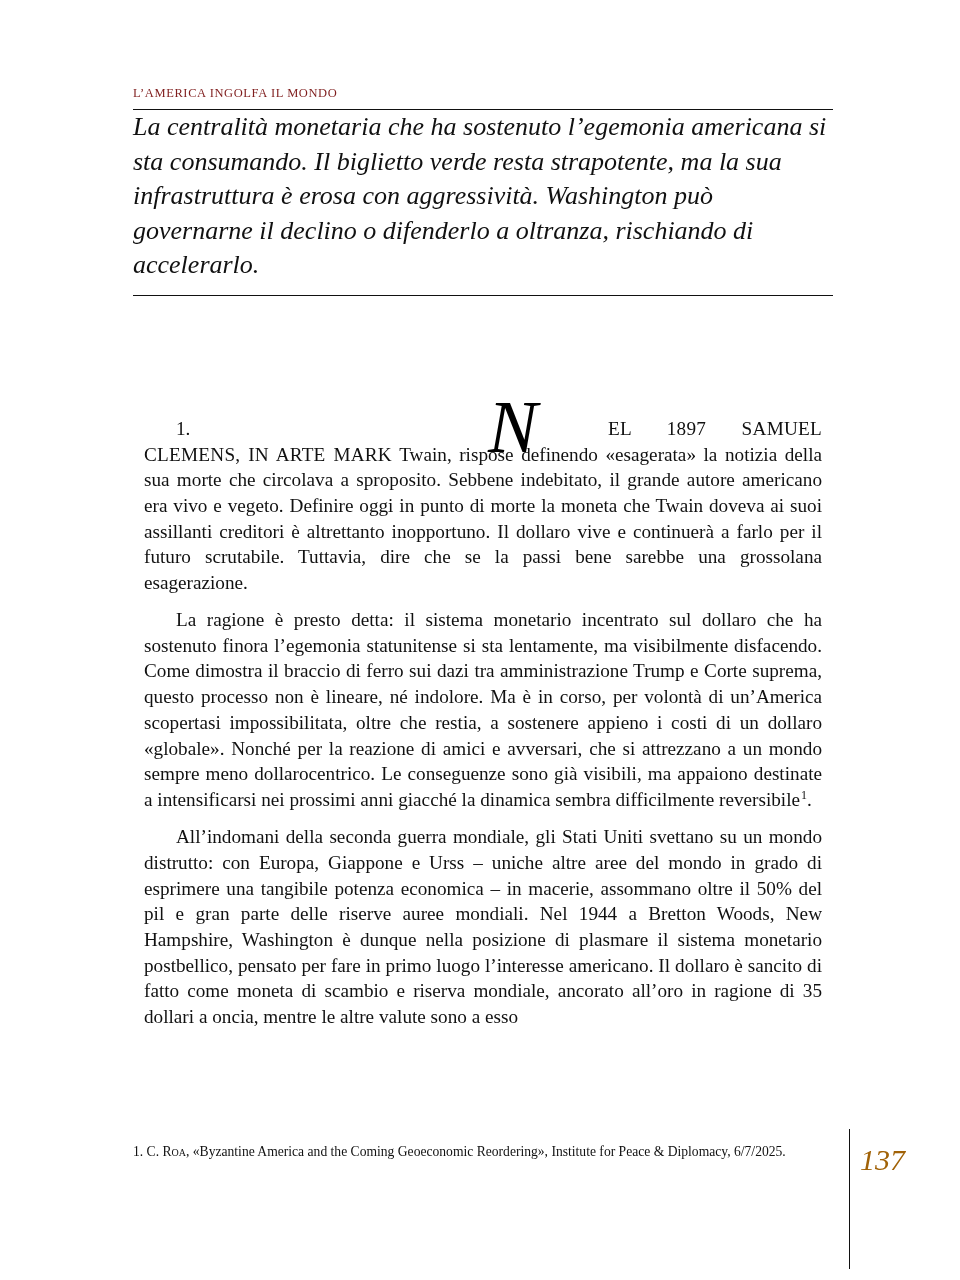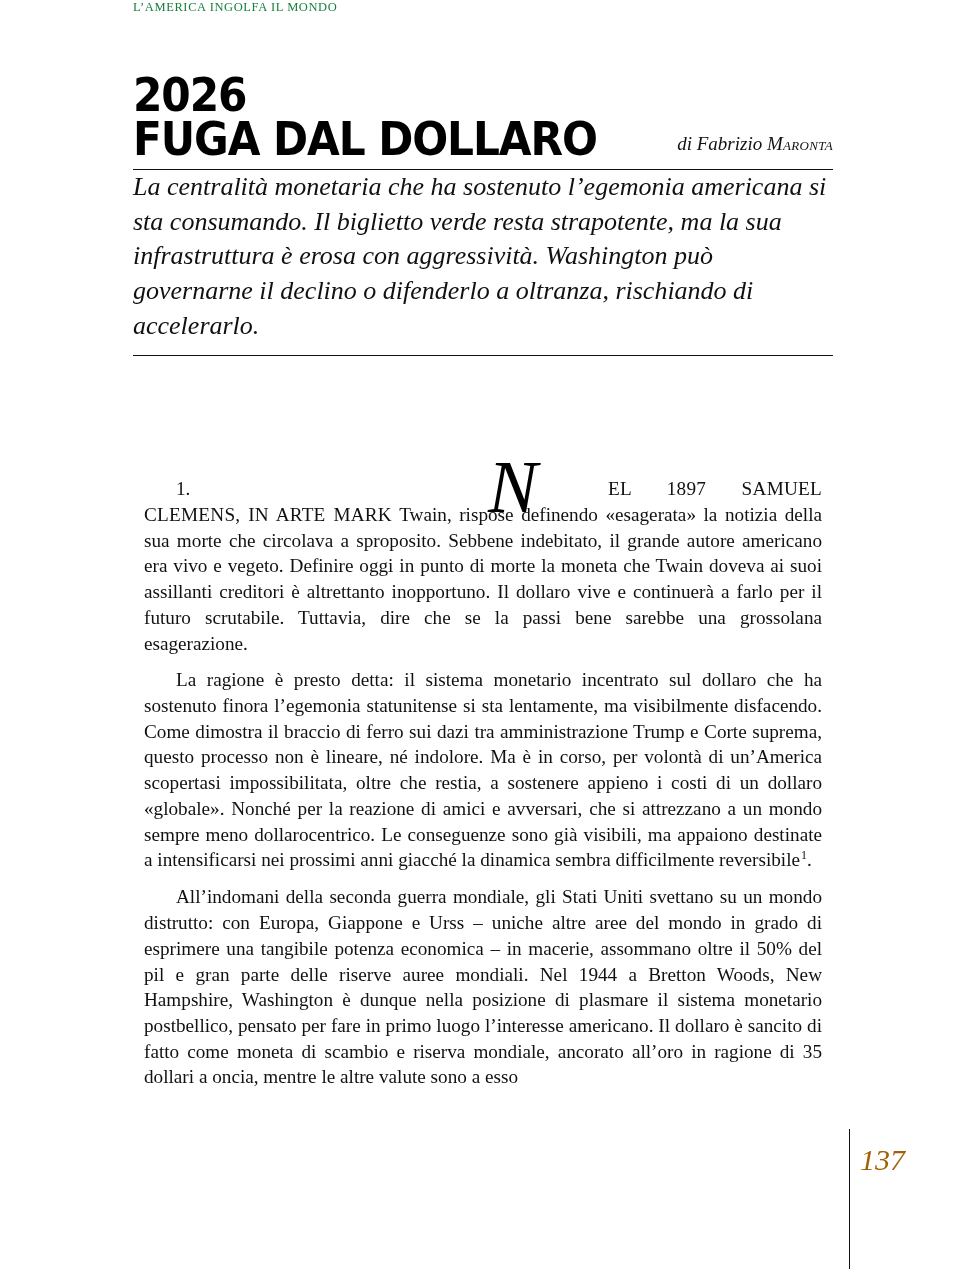--- a/index.html
+++ b/index.html
@@ -22,24 +22,25 @@
   }
   .content {
     position: absolute;
     left: 133px;
     top: 0;
     width: 700px;
   }
 
   
   .running-head {
+    margin-top: 86px;
     font-family: "Liberation Serif", serif;
     font-size: 12.5px;
     letter-spacing: 0.6px;
-    color: #15803d;
+    color: #7f1d1d;
     text-transform: uppercase;
     font-variant: small-caps;
   }
 
   
   .title-block {
     margin-top: 58px;
     position: relative;
   }
   .title-line {
@@ -167,25 +168,20 @@
   }
 </style>
 </head>
 <body>
 
 <div class="page">
   <div class="content">
 
     <div class="running-head">L’AMERICA INGOLFA IL MONDO</div>
 
-    <div class="title-block">
-      <div class="title-line">2026</div>
-      <div class="title-line">FUGA DAL DOLLARO</div>
-      <div class="byline"><span>di </span><span>Fabrizio </span><span class="surname">Maronta</span></div>
-    </div>
 
     <div class="rule"></div>
 
     <div class="standfirst">La centralità monetaria che ha sostenuto l’egemonia americana si sta consumando. Il biglietto verde resta strapotente, ma la sua infrastruttura è erosa con aggressività. Washington può governarne il declino o difenderlo a oltranza, rischiando di accelerarlo.</div>
 
     <div class="rule-bottom"></div>
 
     <div class="body">
 
       <div class="first-par">
@@ -193,16 +189,20 @@
         <p><span class="section-num">1.</span><span class="firstline-pad"></span><span class="smallcaps">EL 1897 SAMUEL CLEMENS, IN ARTE MARK</span> <span>Twain, rispose definendo «esagerata» la notizia della sua morte che circolava a sproposito. Sebbene indebitato, il grande autore americano era vivo e vegeto. Definire oggi in punto di morte la moneta che Twain doveva ai suoi assillanti creditori è altrettanto inopportuno. Il dollaro vive e continuerà a farlo per il futuro scrutabile. Tuttavia, dire che se la passi bene sarebbe una grossolana esagerazione.</span></p>
       </div>
 
       <p><span>La ragione è presto detta: il sistema monetario incentrato sul dollaro che ha sostenuto finora l’egemonia statunitense si sta lentamente, ma visibilmente disfacendo. Come dimostra il braccio di ferro sui dazi tra amministrazione Trump e Corte suprema, questo processo non è lineare, né indolore. Ma è in corso, per volontà di un’America scopertasi impossibilitata, oltre che restia, a sostenere appieno i costi di un dollaro «globale». Nonché per la reazione di amici e avversari, che si attrezzano a un mondo sempre meno dollarocentrico. Le conseguenze sono già visibili, ma appaiono destinate a intensificarsi nei prossimi anni giacché la dinamica sembra difficilmente reversibile</span><span class="fn-ref">1</span><span>.</span></p>
 
       <p>All’indomani della seconda guerra mondiale, gli Stati Uniti svettano su un mondo distrutto: con Europa, Giappone e Urss – uniche altre aree del mondo in grado di esprimere una tangibile potenza economica – in macerie, assommano oltre il 50% del pil e gran parte delle riserve auree mondiali. Nel 1944 a Bretton Woods, New Hampshire, Washington è dunque nella posizione di plasmare il sistema monetario postbellico, pensato per fare in primo luogo l’interesse americano. Il dollaro è sancito di fatto come moneta di scambio e riserva mondiale, ancorato all’oro in ragione di 35 dollari a oncia, mentre le altre valute sono a esso</p>
 
     </div>
   </div>
 
+  <div class="footnote">
+    <span>1.</span>
+    <span>C. </span><span class="sc">Roa</span><span>, «Byzantine America and the Coming Geoeconomic Reordering», Institute for Peace &amp; Diplomacy, 6/7/2025.</span>
+  </div>
 
   <div class="folio-rule"></div>
   <div class="folio">137</div>
 </div>
 
 </body></html>

